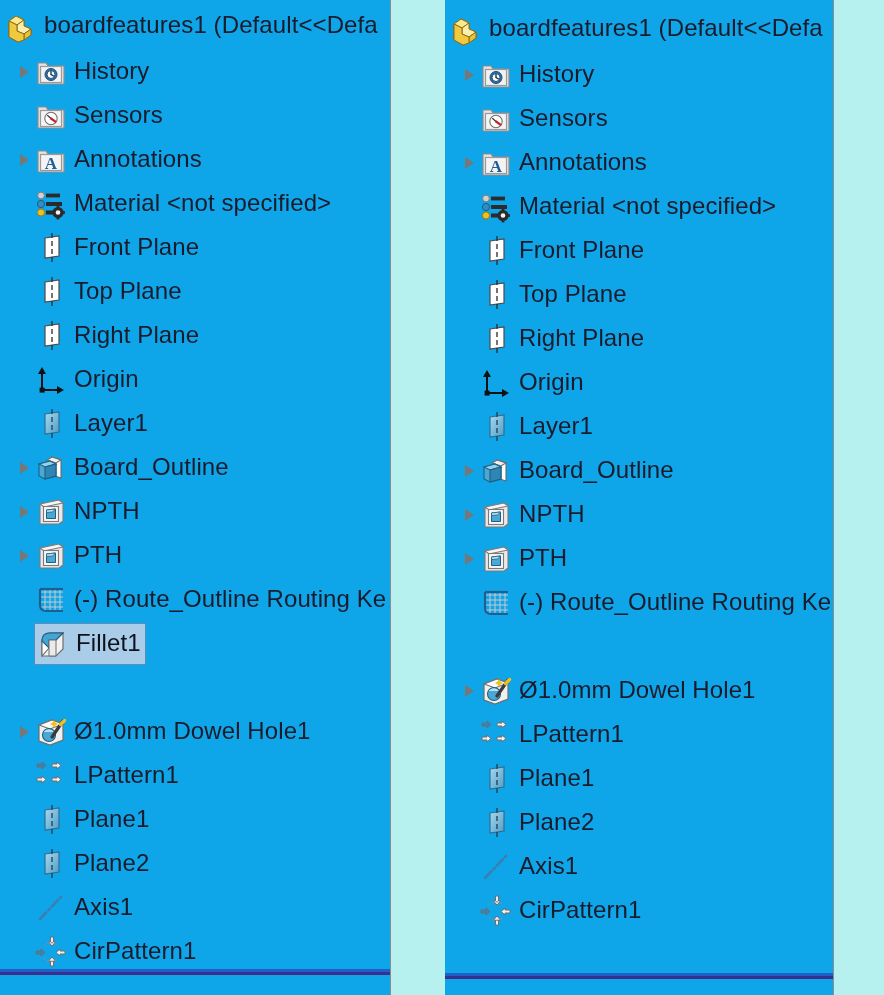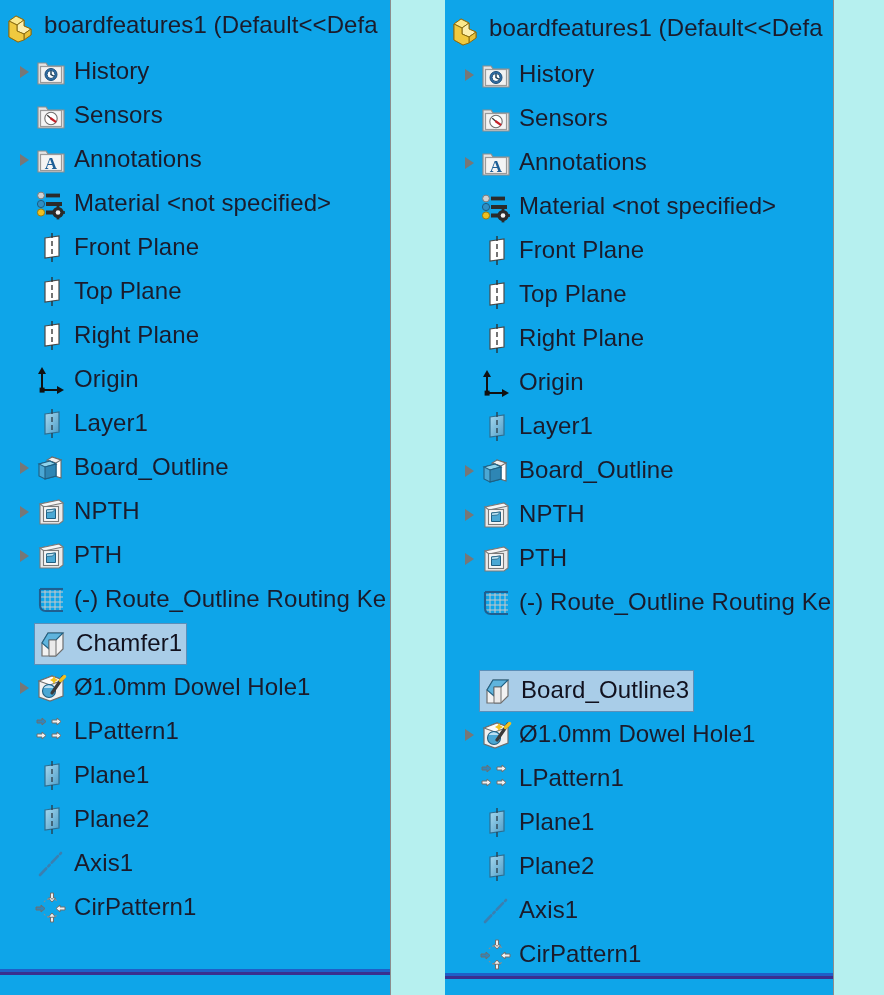--- a/index.html
+++ b/index.html
@@ -332,27 +332,33 @@
             <span class="lbl">(-) Route_Outline Routing Ke</span>
           </span>
         </div>
         <div class="row sel">
           <div class="twisty empty">
             <span class="tri"></span>
           </div>
           <span class="selwrap">
             <span class="ico">
               <svg viewBox="0 0 34 34" xmlns="http://www.w3.org/2000/svg">
-  <path d="M6 16 L12 6 L27 6 L27 22 L20 29 L6 29 Z" fill="#f2f2f2" stroke="#6e6e6e" stroke-width="1.2"></path>
-  <path d="M6 16 L12 6 L27 6 L20 13 L13 13 L13 22 Z" fill="#5fb4dd" stroke="#1f5f82" stroke-width="1.1"></path>
-  <path d="M13 22 L13 13 L20 13 L20 29 L13 29 Z" fill="#eaeaea" stroke="#6e6e6e" stroke-width="1"></path>
-</svg>
-            </span>
-            <span class="lbl">Chamfer1</span>
-          </span>
+  <path d="M6 14 Q6 6 14 6 L27 6 L27 22 L20 29 L6 29 Z" fill="#f2f2f2" stroke="#6e6e6e" stroke-width="1.2"></path>
+  <path d="M6 14 Q6 6 14 6 L27 6 L20 13 L13 13 Q13 13 13 21 L6 29 Z" fill="#ffffff" stroke="#6e6e6e" stroke-width="1.1"></path>
+  <path d="M6 14 Q6 6 14 6 L27 6 L20 13 L13 13 Q13 13 13 21 Z" fill="#43a5d4" stroke="#1f5f82" stroke-width="1.1"></path>
+  <path d="M13 21 L13 13 L20 13 L20 29 L13 29 Z" fill="#eaeaea" stroke="#6e6e6e" stroke-width="1"></path>
+</svg>
+            </span>
+            <span class="lbl">Fillet1</span>
+          </span>
+        </div>
+        <div class="row sel">
+          <div class="twisty empty">
+            <span class="tri"></span>
+          </div>
         </div>
         <div class="row">
           <div class="twisty">
             <span class="tri"></span>
           </div>
           <span style="display: inline-flex; align-items: center;">
             <span class="ico">
               <svg viewBox="0 0 34 34" xmlns="http://www.w3.org/2000/svg">
   <path d="M5 10 L18 5 L29 9 L29 25 L16 30 L5 26 Z" fill="#f0f0f0" stroke="#6e6e6e" stroke-width="1.2"></path>
   <path d="M5 10 L18 5 L29 9 L16 14 Z" fill="#fbfbfb" stroke="#6e6e6e" stroke-width="1.1"></path>
@@ -710,35 +716,20 @@
 </svg>
             </span>
             <span class="lbl">(-) Route_Outline Routing Ke</span>
           </span>
         </div>
         <div class="row sel">
           <div class="twisty empty">
             <span class="tri"></span>
           </div>
         </div>
-        <div class="row sel">
-          <div class="twisty empty">
-            <span class="tri"></span>
-          </div>
-          <span class="selwrap">
-            <span class="ico">
-              <svg viewBox="0 0 34 34" xmlns="http://www.w3.org/2000/svg">
-  <path d="M6 16 L12 6 L27 6 L27 22 L20 29 L6 29 Z" fill="#f2f2f2" stroke="#6e6e6e" stroke-width="1.2"></path>
-  <path d="M6 16 L12 6 L27 6 L20 13 L13 13 L13 22 Z" fill="#5fb4dd" stroke="#1f5f82" stroke-width="1.1"></path>
-  <path d="M13 22 L13 13 L20 13 L20 29 L13 29 Z" fill="#eaeaea" stroke="#6e6e6e" stroke-width="1"></path>
-</svg>
-            </span>
-            <span class="lbl">Board_Outline3</span>
-          </span>
-        </div>
         <div class="row">
           <div class="twisty">
             <span class="tri"></span>
           </div>
           <span style="display: inline-flex; align-items: center;">
             <span class="ico">
               <svg viewBox="0 0 34 34" xmlns="http://www.w3.org/2000/svg">
   <path d="M5 10 L18 5 L29 9 L29 25 L16 30 L5 26 Z" fill="#f0f0f0" stroke="#6e6e6e" stroke-width="1.2"></path>
   <path d="M5 10 L18 5 L29 9 L16 14 Z" fill="#fbfbfb" stroke="#6e6e6e" stroke-width="1.1"></path>
   <ellipse cx="15" cy="20" rx="6.5" ry="6.5" fill="#49a7d4" stroke="#1f5f82" stroke-width="1.1"></ellipse>

